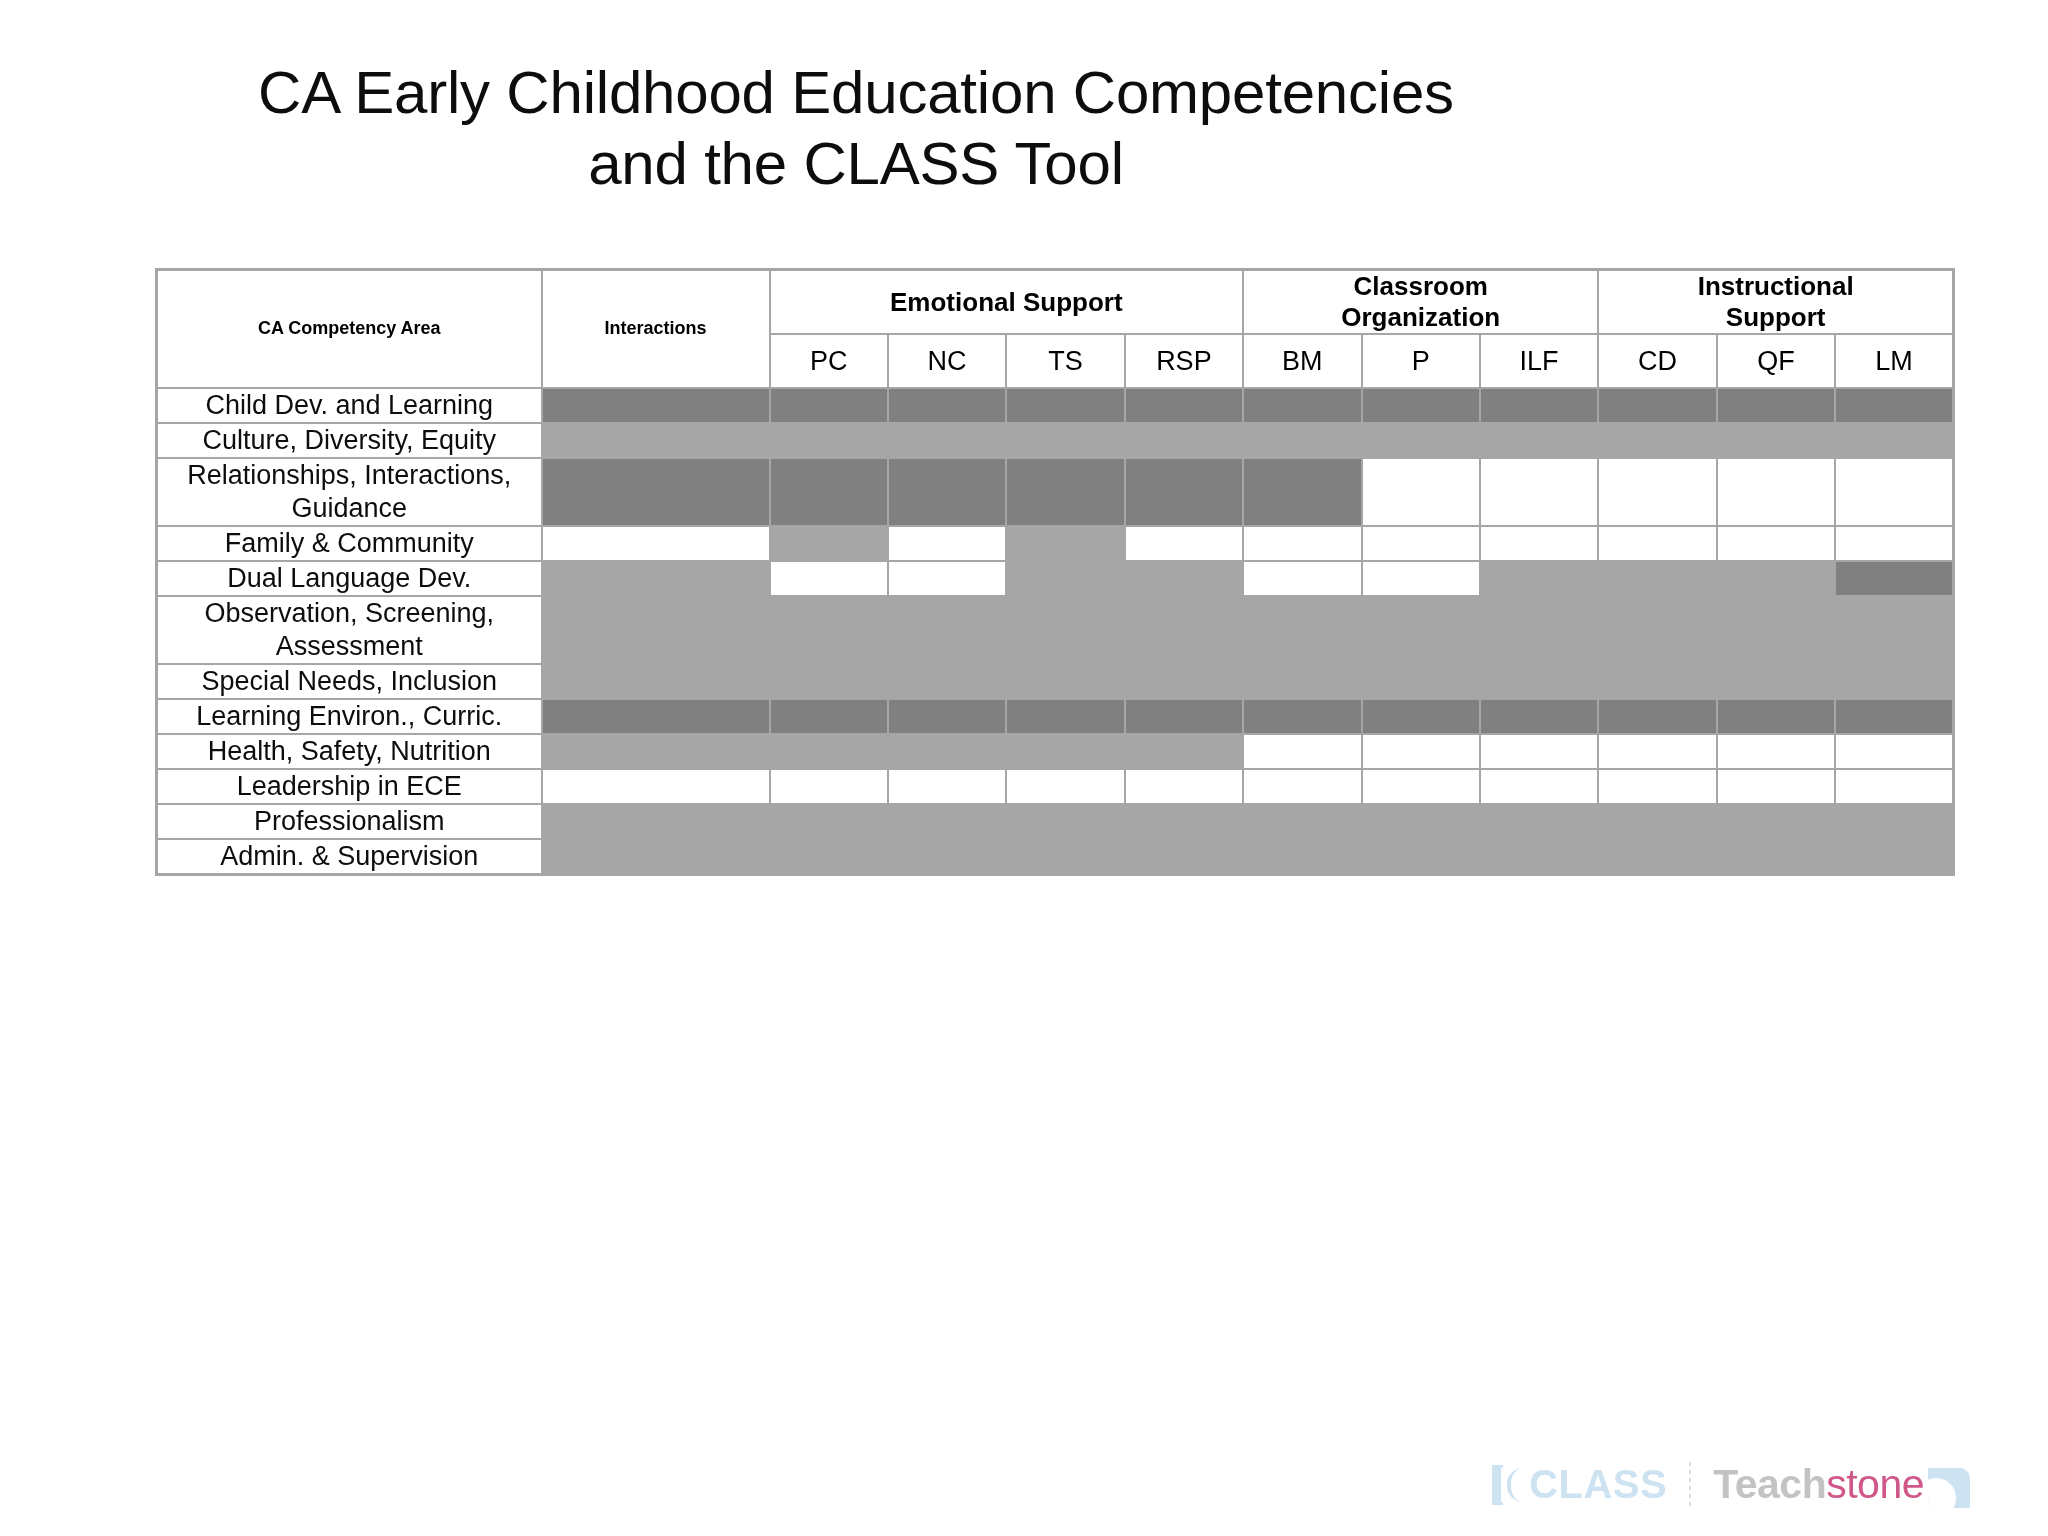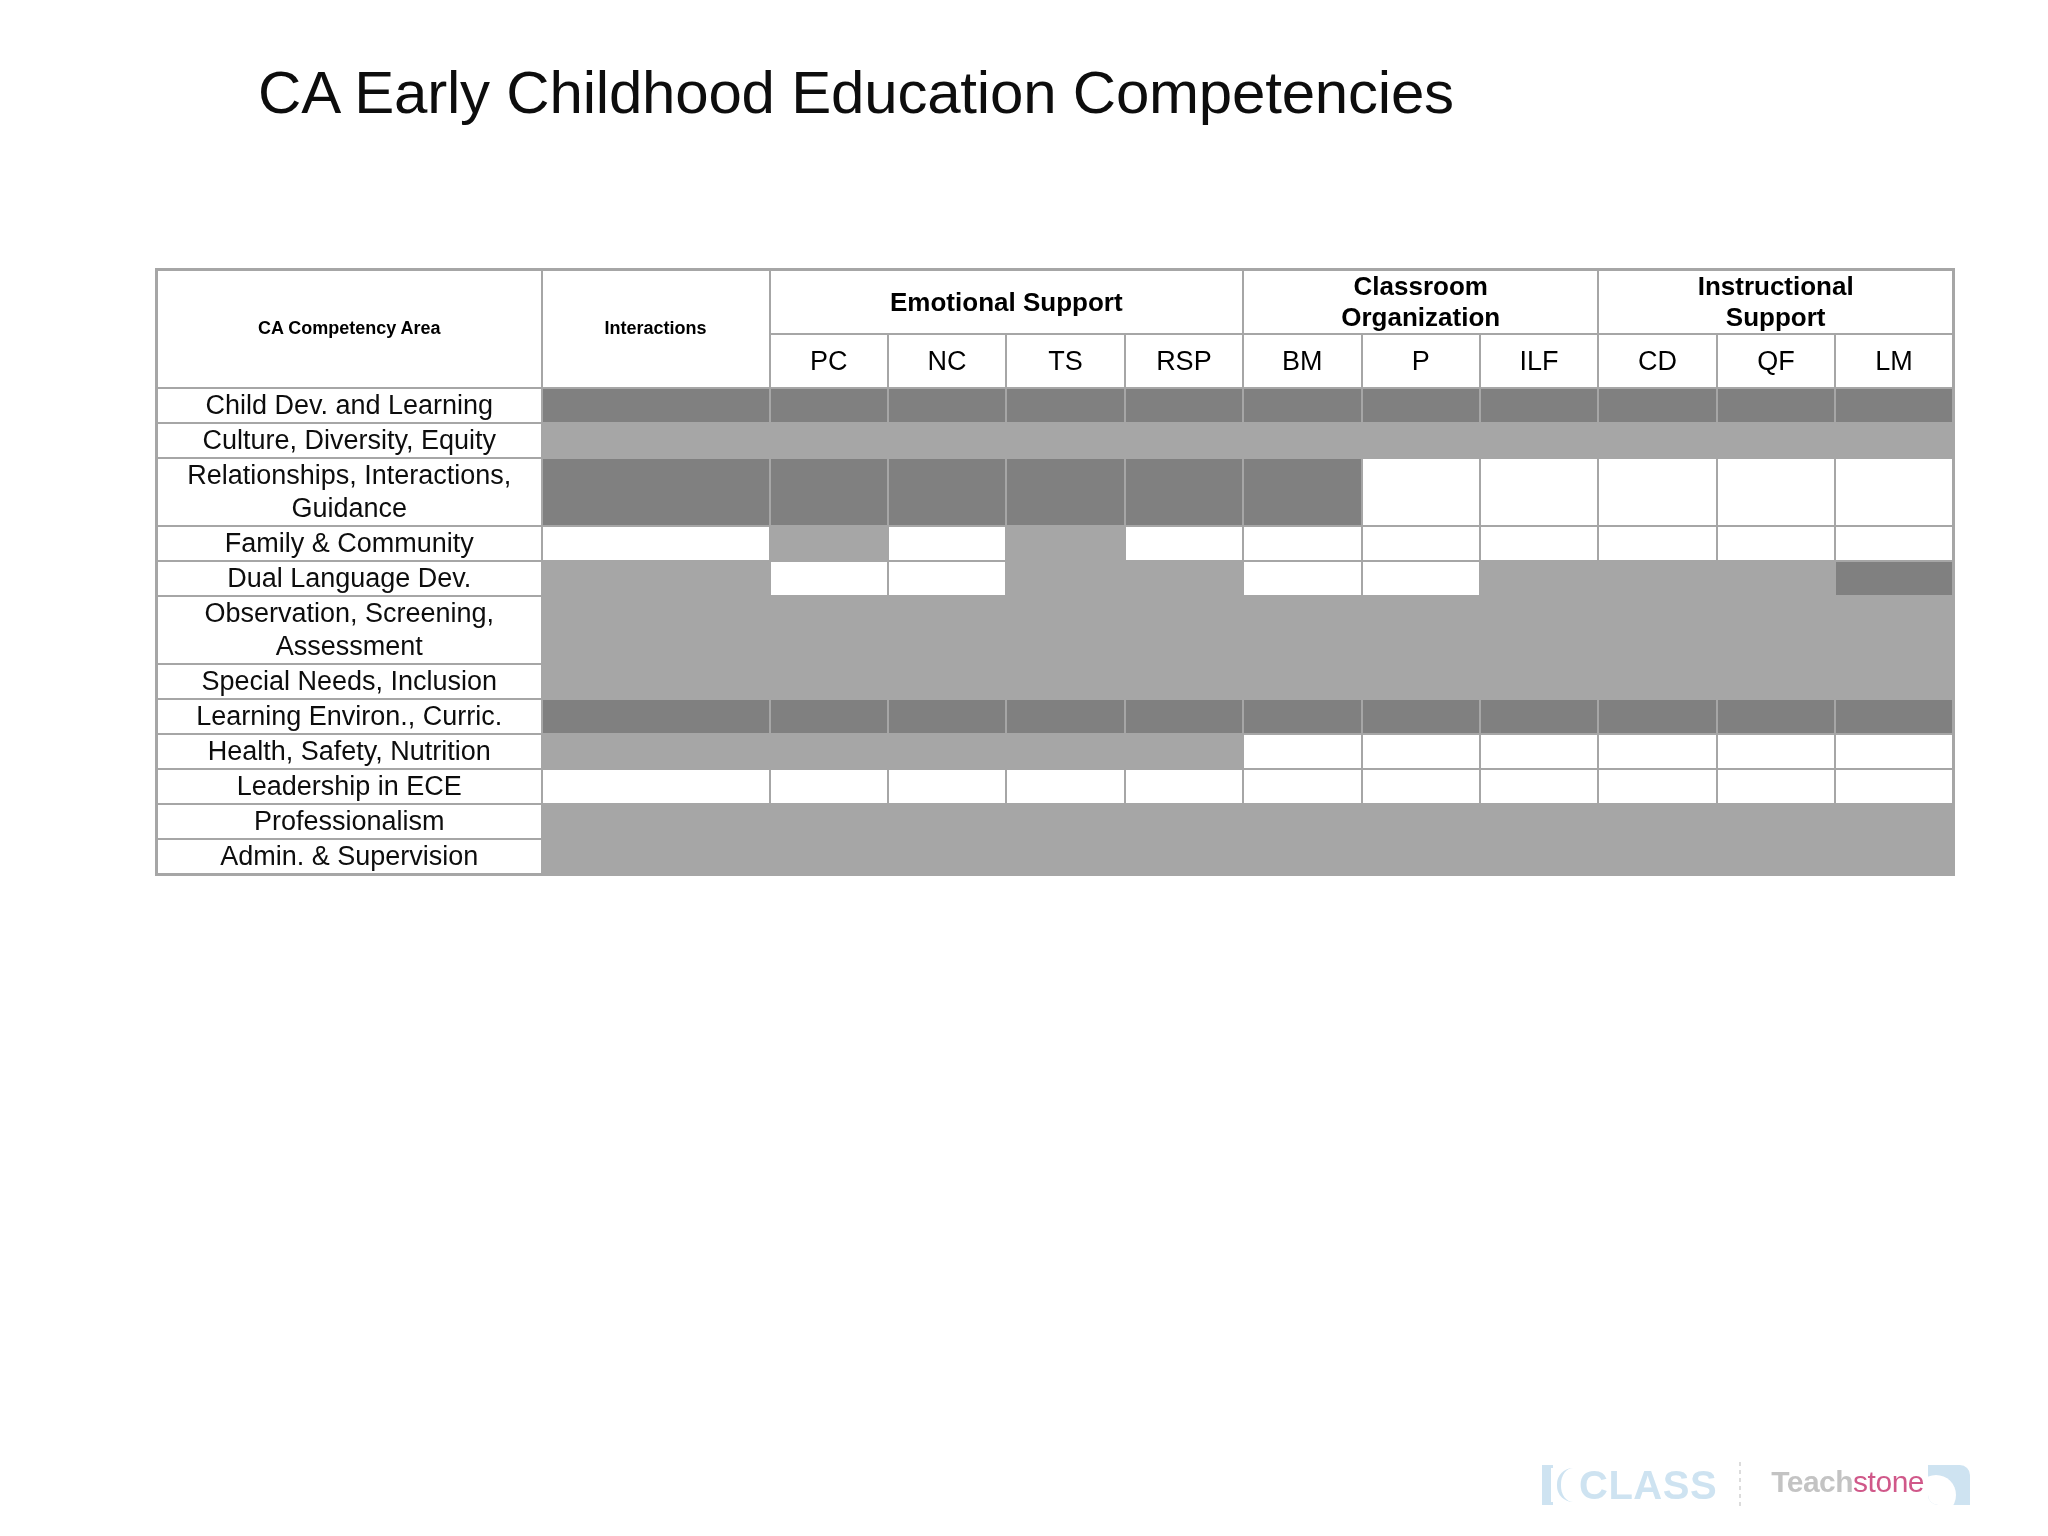--- a/index.html
+++ b/index.html
@@ -128,25 +128,24 @@
     border-left: 4px solid #bcd9ec;
     border-radius: 34px 0 0 34px;
     margin-right: 3px;
   }
   .logo-sep {
     width: 2px; height: 46px;
     background: repeating-linear-gradient(to bottom, #cfcfcf 0 4px, transparent 4px 8px);
   }
   .logo-teachstone {
     display: flex;
-    align-items: flex-start;
-    font-size: 30px;
+    align-items: flex-end;
+    font-size: 41px;
     color: #b3b3b3;
     letter-spacing: -0.5px;
-    margin-left: 8px;
   }
   .logo-teachstone .bold { font-weight: bold; color: #adadad; }
   .logo-teachstone .light { font-weight: 400; color: #be185d; }
   .logo-mark {
     display: inline-block;
     width: 42px; height: 40px;
     margin-left: 4px;
     background: #bcd9ec;
     border-radius: 0 10px 0 10px;
     position: relative;
@@ -161,20 +160,21 @@
     border-radius: 50%;
   }
 </style>
 </head>
 <body>
 
 <div id="slide">
 
   <div class="title-block">
     <span class="title-line">CA Early Childhood Education Competencies</span>
+    <span class="title-line">and the CLASS Tool</span>
   </div>
 
   <table id="matrix">
     <colgroup>
       <col class="c-area">
       <col class="c-inter">
       <col class="c-dim">
         <col class="c-dim">
         <col class="c-dim">
         <col class="c-dim">

